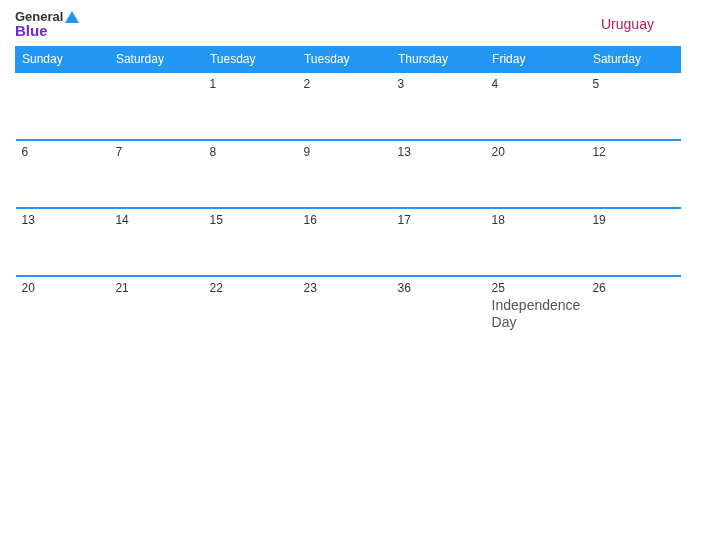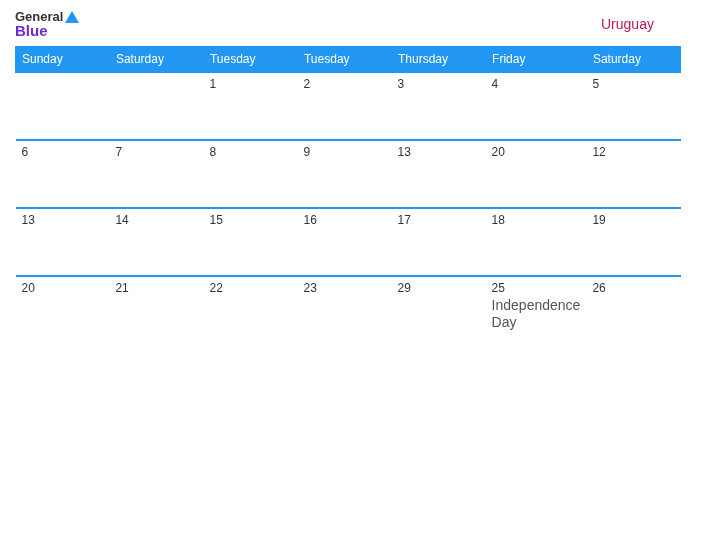--- a/index.html
+++ b/index.html
@@ -205,21 +205,21 @@
           <td>
             <span class="day-number">21</span>
           </td>
           <td>
             <span class="day-number">22</span>
           </td>
           <td>
             <span class="day-number">23</span>
           </td>
           <td>
-            <span class="day-number">29</span>
+            <span class="day-number">36</span>
           </td>
           <td>
             <span class="day-number">25</span>
             <span class="holiday-label">Independence Day</span>
           </td>
           <td>
             <span class="day-number">26</span>
           </td>
         </tr>
       </tbody>

